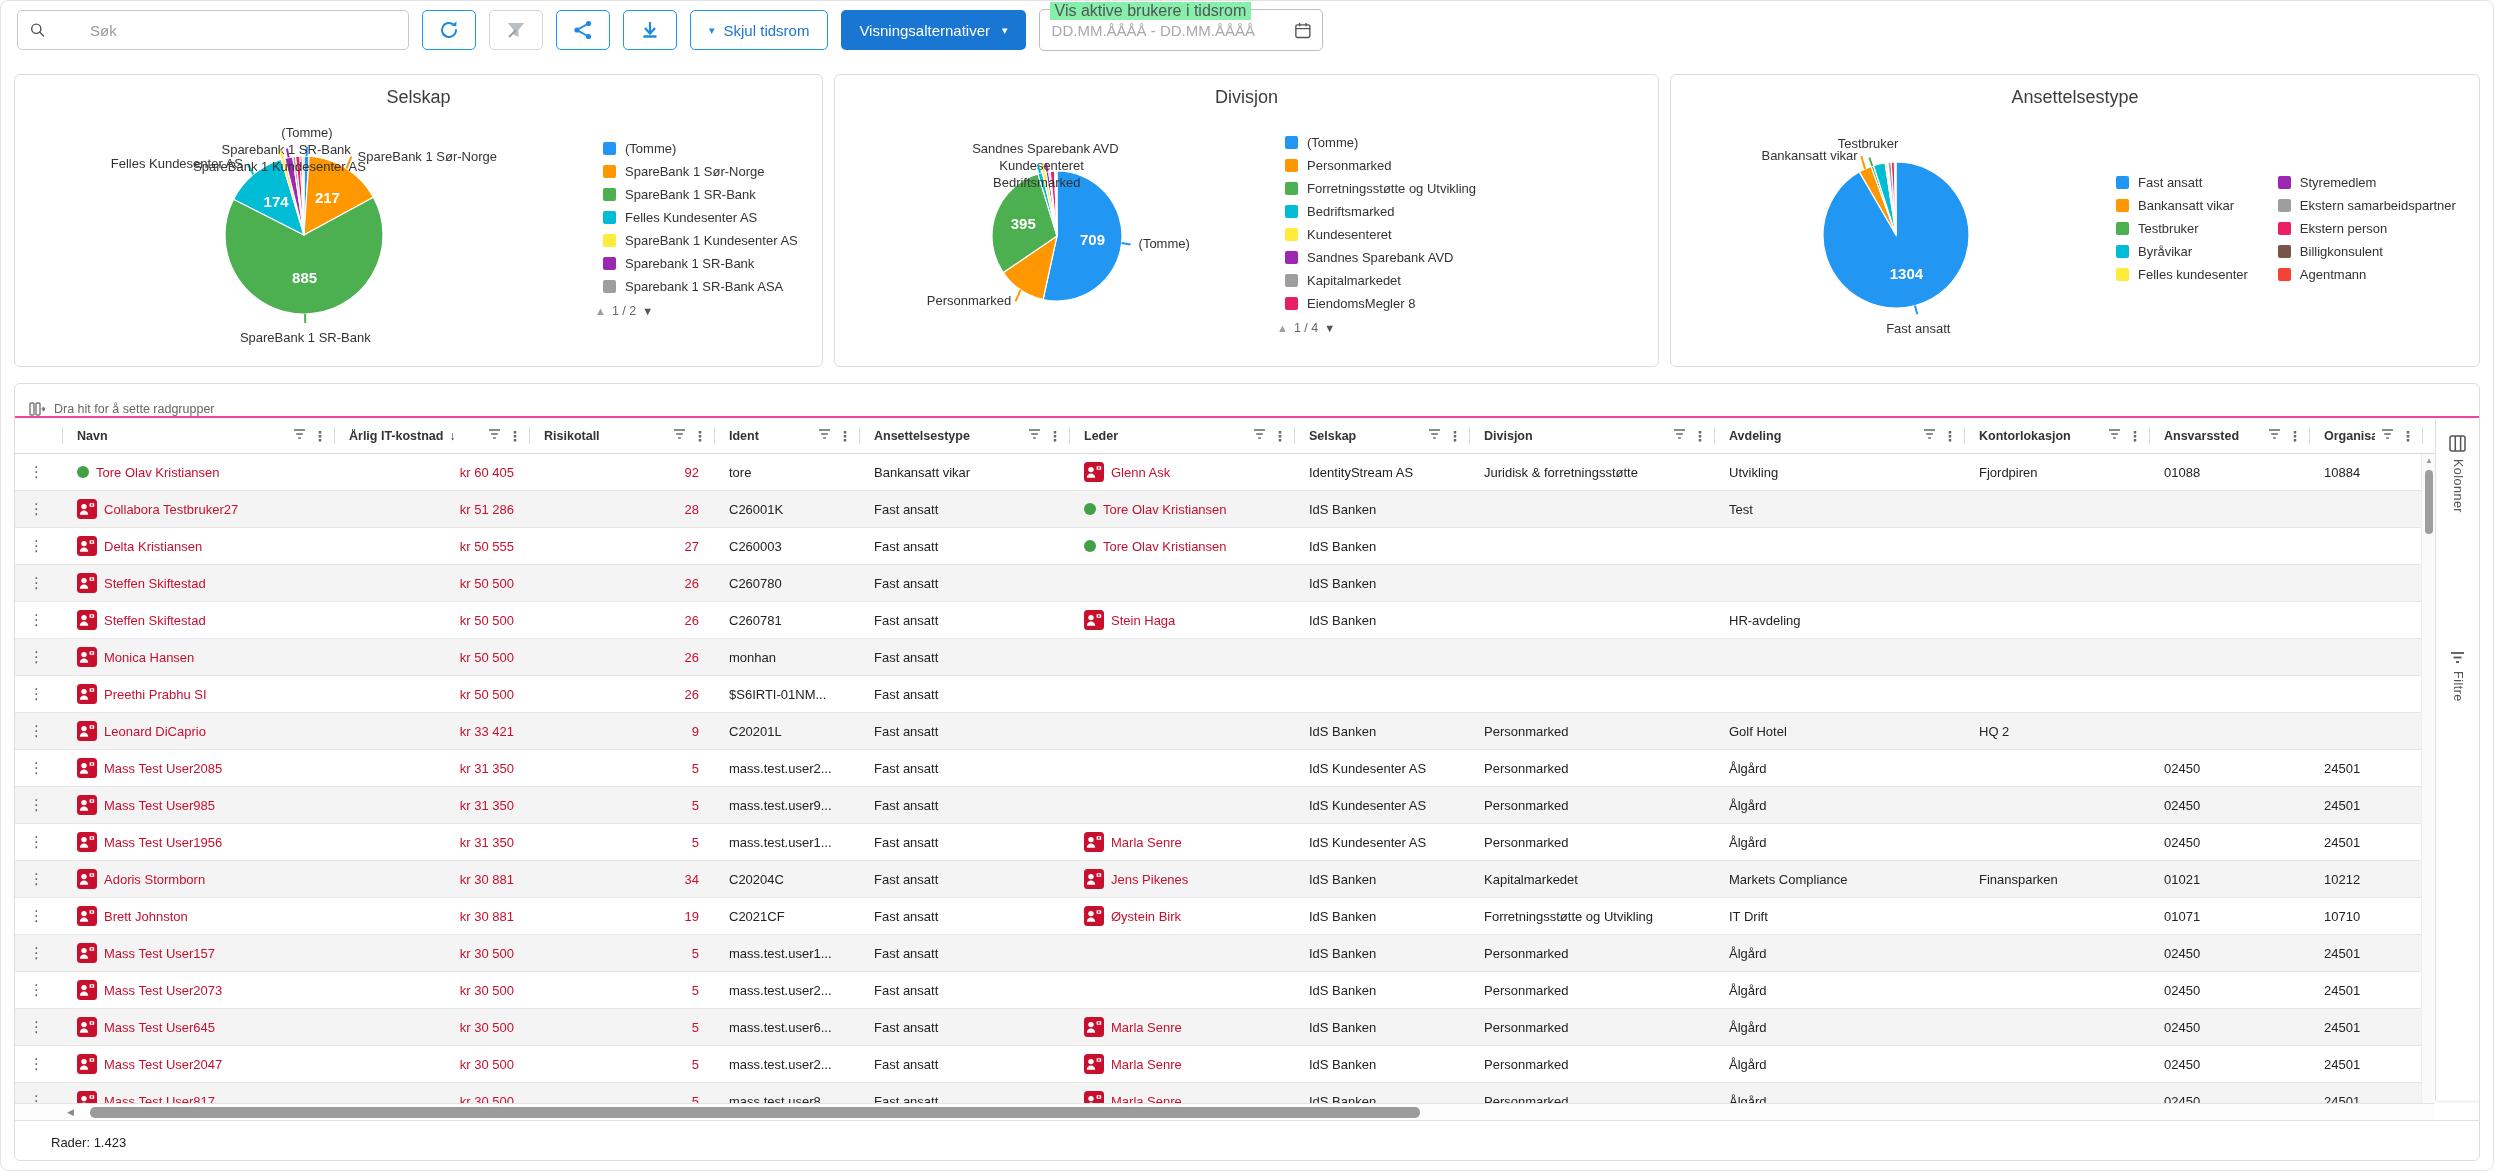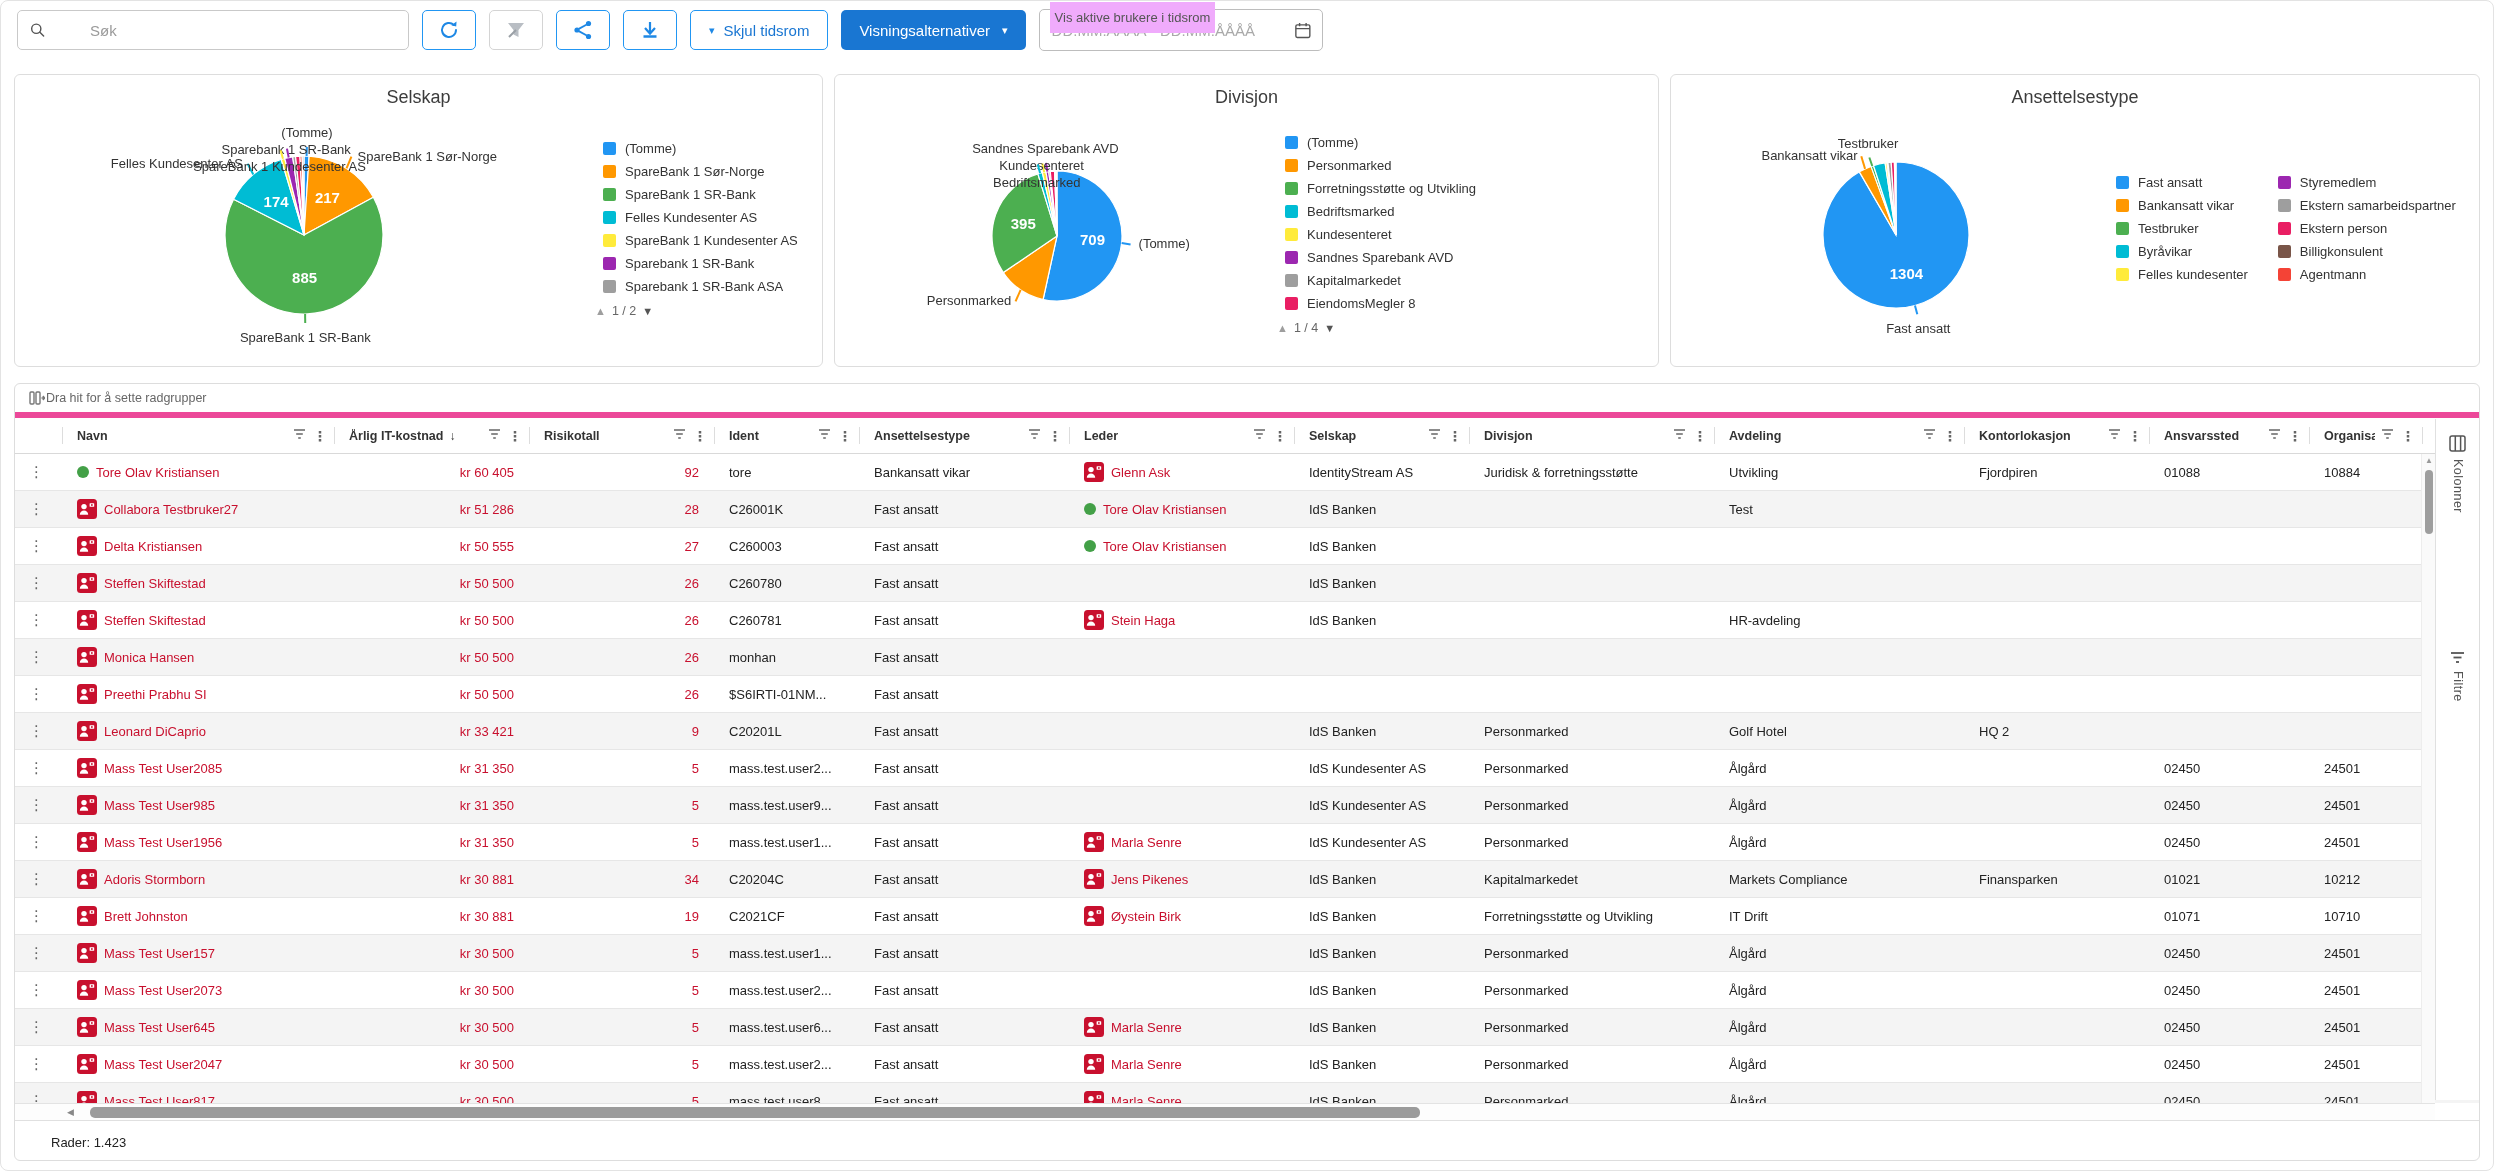--- a/index.html
+++ b/index.html
@@ -10,21 +10,21 @@
   .toolbar { position:absolute; top:8px; left:16px; right:16px; height:42px; display:flex; align-items:center; gap:13px; }
   .searchbox { width:392px; height:40px; border:1px solid #c9c9c9; border-radius:5px; display:flex; align-items:center; padding:0 12px; gap:9px; background:#fff; }
   .searchbox input { border:none; outline:none; font-size:15px; color:#333; width:100%; font-family:inherit;margin-left:36px; }
   .searchbox input::placeholder { color:#9a9a9a; }
   .icon-btn { height:40px; min-width:54px; border:1px solid #2196F3; border-radius:5px; background:#fff; display:flex; align-items:center; justify-content:center; cursor:pointer; padding:0 14px; }
   .icon-btn.disabled { border-color:#d4d4d4; }
   .btn-outline { height:40px; border:1px solid #2196F3; border-radius:5px; background:#fff; color:#1976D2; font-size:15px; display:flex; align-items:center; gap:9px; padding:0 18px; cursor:pointer; }
   .btn-primary { height:40px; border:none; border-radius:5px; background:#1976D2; color:#fff; font-size:15px; display:flex; align-items:center; gap:12px; padding:0 18px; cursor:pointer; }
   .caret { font-size:11px; line-height:1; }
   .datefield { position:relative; height:42px; width:284px; border:1px solid #bdbdbd; border-radius:5px; display:flex; align-items:center; padding:0 10px 0 12px; }
-  .datefield .dlabel { position:absolute; top:-8px; left:10px; background:#f0abfc; padding:8px 5px; font-size:13px; color:#555; }
+  .datefield .dlabel { position:absolute; top:-8px; left:10px; background:#86efac; padding:0 5px; font-size:16px; color:#555; }
   .datefield input { border:none; outline:none; font-size:15px; width:100%; color:#333; font-family:inherit; }
   .datefield input::placeholder { color:#a9a9a9; }
 
   
   .charts-row { position:absolute; top:73px; left:13px; right:13px; height:293px; display:flex; gap:11px; }
   .chart-panel { position:relative; border:1px solid #ddd; border-radius:6px; background:#fff; height:293px; }
   .cp1 { width:811px; } .cp2 { width:827px; } .cp3 { width:812px; }
   .chart-title { position:absolute; top:12px; left:0; right:0; text-align:center; font-size:18px; color:#3c3c3c; }
   svg.pie { position:absolute; left:0; top:0; width:100%; height:100%; overflow:visible; }
   .pie-value { fill:#fff; font-weight:bold; font-size:15px; font-family:"Liberation Sans","DejaVu Sans",sans-serif; }
@@ -32,21 +32,21 @@
   .legend { position:absolute; display:grid; grid-auto-flow:column; column-gap:30px; row-gap:0; }
   .legend-item { display:flex; align-items:center; gap:9px; height:23px; cursor:pointer; }
   .swatch { width:13px; height:13px; border-radius:2px; flex:0 0 13px; }
   .legend-label { font-size:13px; color:#333; white-space:nowrap; }
   .legend-pager { position:absolute; font-size:12.5px; color:#666; display:flex; align-items:center; gap:6px; }
   .pg-tri { color:#9e9e9e; font-size:11px; cursor:pointer; }
   .pg-tri.down { color:#555; }
 
   
   .grid-panel { position:absolute; top:382px; left:13px; right:13px; bottom:9px; border:1px solid #ddd; border-radius:6px; background:#fff; overflow:hidden; }
-  .drop-bar { height:34px; border-bottom:6px solid #ec4899; display:flex; align-items:center; gap:1px; padding-left:14px; color:#666; font-size:12.5px; }
+  .drop-bar { height:34px; border-bottom:2px solid #ec4899; display:flex; align-items:flex-end; gap:9px; padding-left:14px; color:#666; font-size:12.5px; }
   .ghead { display:flex; height:36px; border-bottom:1px solid #d9d9d9; align-items:center; }
   .hcell { position:relative; height:100%; display:flex; align-items:center; padding:0 8px 0 14px; font-size:12.5px; font-weight:bold; color:#333; }
   .hcell .h-label { white-space:nowrap; overflow:hidden; }
   .hcell .spacer { flex:1; }
   .hcell::after { content:""; position:absolute; right:0; top:9px; bottom:9px; width:1px; background:#ddd; }
   .sort-arrow { margin:0 2px 0 6px; font-size:12px; color:#333; }
   .h-filter { flex:0 0 auto; margin-left:6px; cursor:pointer; }
   .h-kebab { color:#666; font-size:14px; margin-left:7px; cursor:pointer; letter-spacing:0; }
   .gbody { position:relative; height:649px; overflow:hidden; }
   .tr { display:flex; height:37px; align-items:center; border-bottom:1px solid #e6e6e6; background:#fff; }

